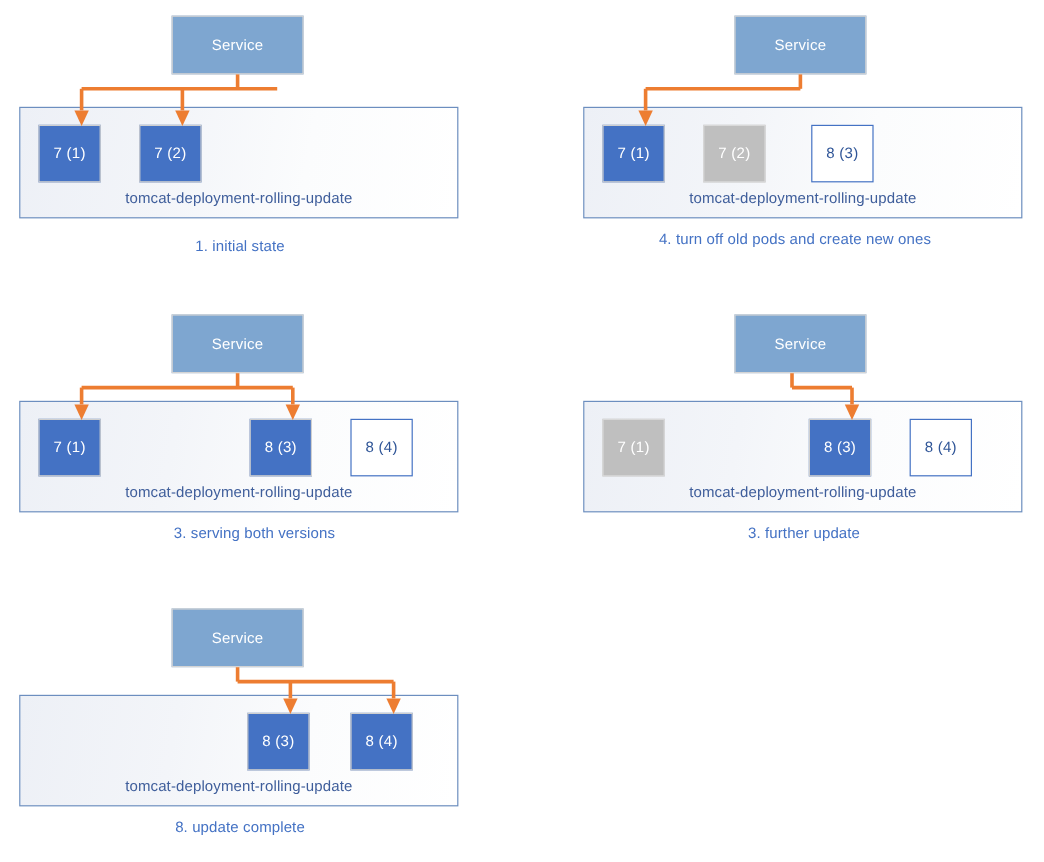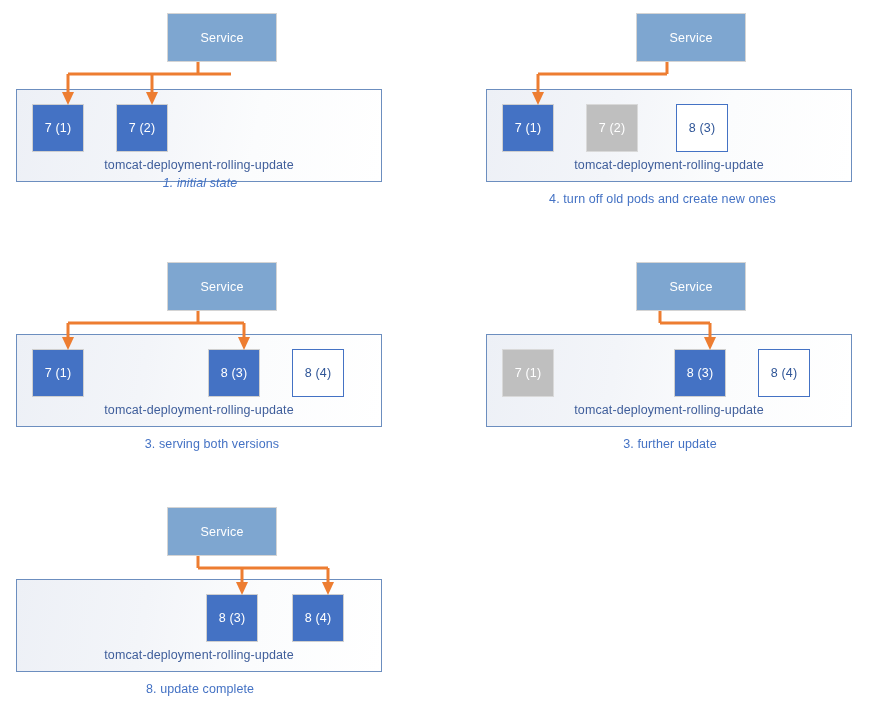--- a/index.html
+++ b/index.html
@@ -30,21 +30,20 @@
     height: 49px;
     background: #7EA6D0;
     border: 1px solid #D4D4D4;
     box-sizing: border-box;
     display: flex;
     align-items: center;
     justify-content: center;
     color: #ffffff;
     font-size: 12.5px;
     letter-spacing: .2px;
-    margin-left: 24px;
   }
   
   .deployment-box {
     position: absolute;
     box-sizing: border-box;
     border: 1px solid #6C8EBF;
     background: linear-gradient(100deg, #EDF0F6 0%, #F3F5F9 35%, #FBFCFD 65%, #FFFFFF 100%);
   }
   .deployment-label {
     position: absolute;
@@ -126,21 +125,21 @@
       <g stroke="#ED7D31" stroke-width="3" fill="none">
         <path d="M198,62 L198,74"></path>
         <path d="M68,74 L231,74"></path>
         <path d="M68,74 L68,92"></path>
         <path d="M152,74 L152,92"></path>
       </g>
       <polygon points="62,92 74,92 68,105" fill="#ED7D31"></polygon>
       <polygon points="146,92 158,92 152,105" fill="#ED7D31"></polygon>
     </svg>
 
-    <div class="caption" style="left:0px; top:176px; width:400px;font-style:italic;">1. initial state</div>
+    <div class="caption" style="left:0px; top:198px; width:400px;">1. initial state</div>
   </div>
 
   <div class="panel">
     <div class="service-box" style="left:612px; top:13px;">
       <span>Service</span>
     </div>
 
     <div class="deployment-box" style="left:486px; top:89px; width:366px; height:93px;">
       <div class="deployment-label">tomcat-deployment-rolling-update</div>
     </div>

